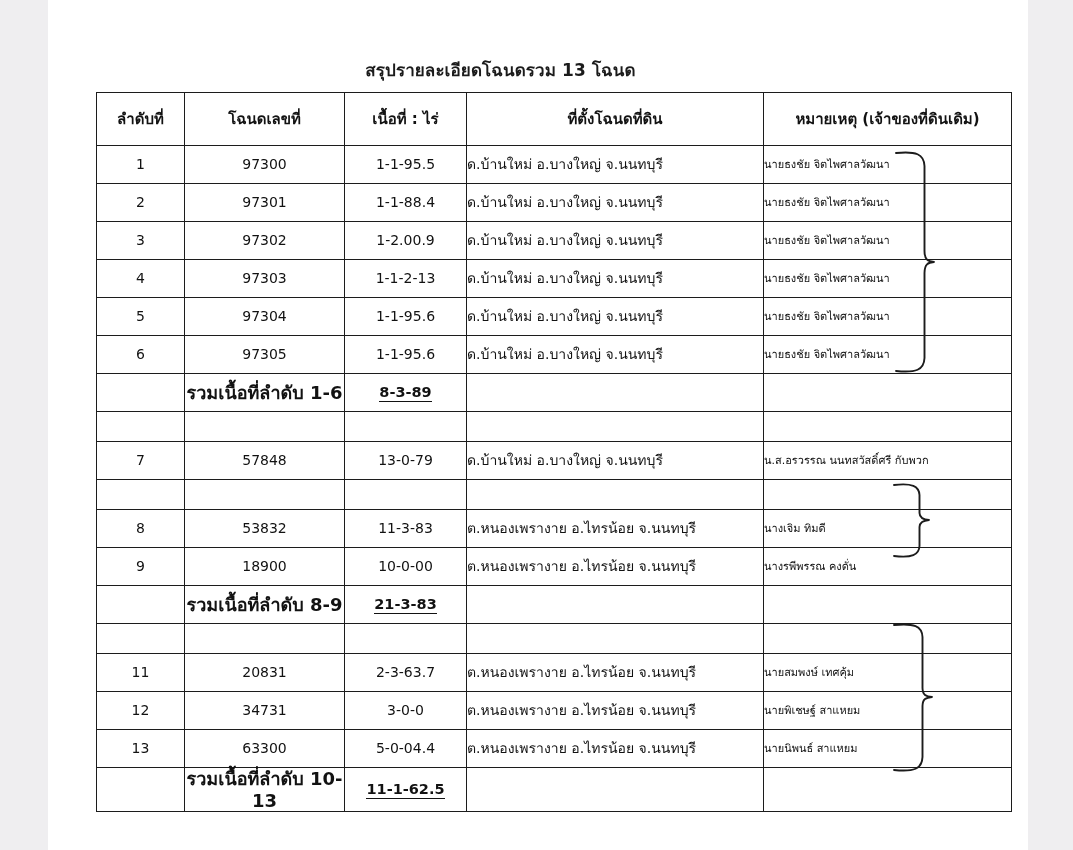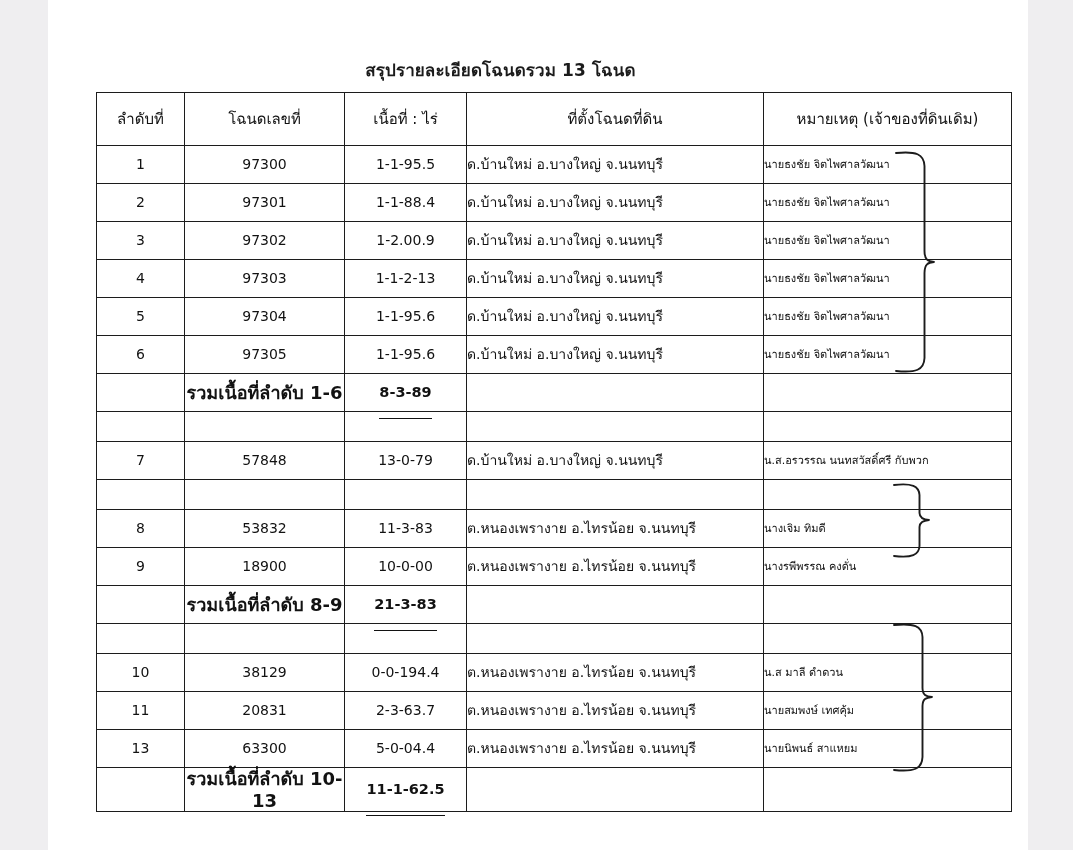--- a/index.html
+++ b/index.html
@@ -53,21 +53,21 @@
   }
   col.c-no    { width: 88px; }
   col.c-deed  { width: 160px; }
   col.c-area  { width: 122px; }
   col.c-loc   { width: 297px; }
   col.c-note  { width: 248px; }
 
   th.head {
     height: 52px;
     font-size: 15px;
-    font-weight: normal;
+    font-weight: bold;
     text-align: center;
     vertical-align: middle;
     line-height: 1.25;
   }
   td.cell {
     height: 37px;
     font-size: 14px;
     vertical-align: middle;
     line-height: 1.2;
   }
@@ -81,21 +81,21 @@
     font-size: 18px;
     font-weight: bold;
   }
   td.subtotal-value {
     text-align: center;
     font-size: 14.5px;
     font-weight: bold;
   }
   td.subtotal-value span {
     border-bottom: 1.8px solid #121212;
-    padding-bottom: 18px;
+    padding-bottom: 1px;
   }
 
   
   td.note {
     position: relative;
     text-align: left;
     padding-left: 9px;
     font-size: 11px;
   }
   .note-text { position: relative; z-index: 2; display: block; }
@@ -260,35 +260,35 @@
 
         <tr>
           <td class="spacer"></td>
           <td class="spacer"></td>
           <td class="spacer"></td>
           <td class="spacer"></td>
           <td class="spacer note"></td>
         </tr>
 
         <tr>
-          <td class="cell c-center">10</td>
-          <td class="cell c-center">38129</td>
-          <td class="cell c-center">0-0-194.4</td>
-          <td class="cell c-left">ต.หนองเพรางาย อ.ไทรน้อย จ.นนทบุรี</td>
-          <td class="cell note">
-              <span class="note-text">น.ส มาลี ดำดวน</span>
-            </td>
-        </tr>
-        <tr>
           <td class="cell c-center">11</td>
           <td class="cell c-center">20831</td>
           <td class="cell c-center">2-3-63.7</td>
           <td class="cell c-left">ต.หนองเพรางาย อ.ไทรน้อย จ.นนทบุรี</td>
           <td class="cell note">
               <span class="note-text">นายสมพงษ์  เทศคุ้ม</span>
+            </td>
+        </tr>
+        <tr>
+          <td class="cell c-center">12</td>
+          <td class="cell c-center">34731</td>
+          <td class="cell c-center">3-0-0</td>
+          <td class="cell c-left">ต.หนองเพรางาย อ.ไทรน้อย จ.นนทบุรี</td>
+          <td class="cell note">
+              <span class="note-text">นายพิเชษฐ์  สาแหยม</span>
             </td>
         </tr>
         <tr>
           <td class="cell c-center">13</td>
           <td class="cell c-center">63300</td>
           <td class="cell c-center">5-0-04.4</td>
           <td class="cell c-left">ต.หนองเพรางาย อ.ไทรน้อย จ.นนทบุรี</td>
           <td class="cell note">
               <span class="note-text">นายนิพนธ์  สาแหยม</span>
             </td>

